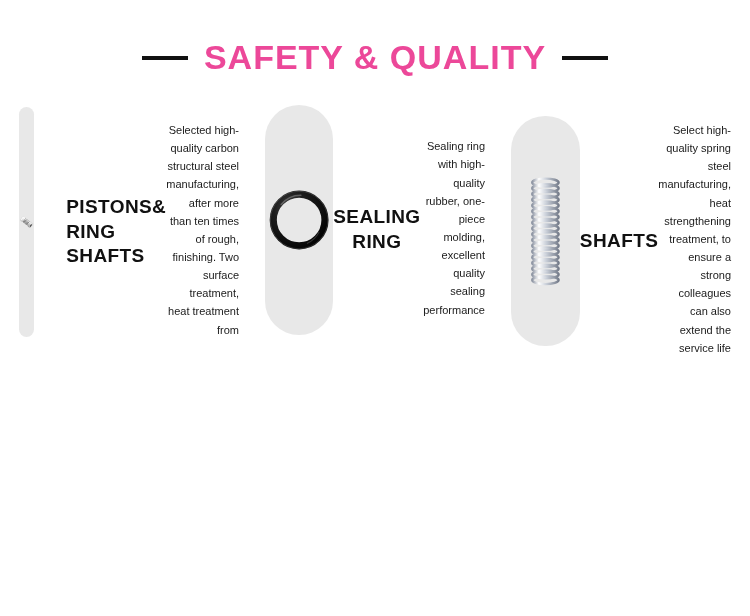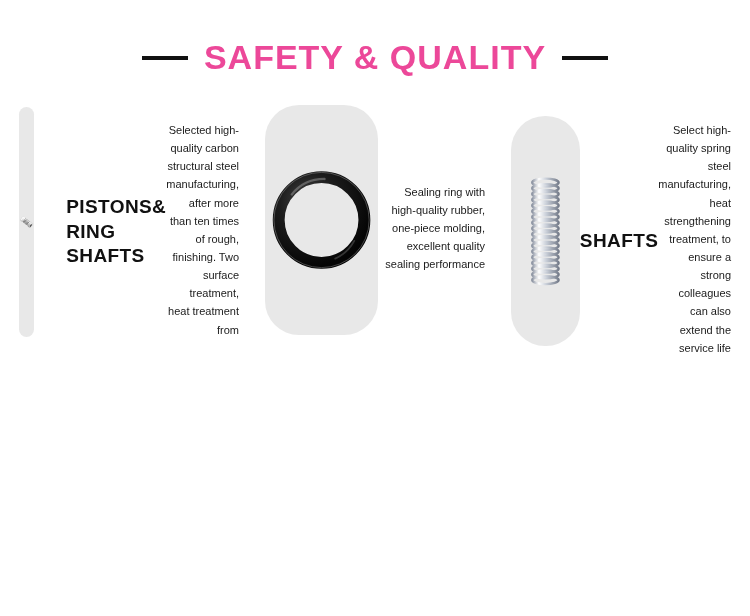--- a/index.html
+++ b/index.html
@@ -168,20 +168,21 @@
               <stop offset="45%" stop-color="#1d1d1d"></stop>
               <stop offset="100%" stop-color="#050505"></stop>
             </radialGradient>
           </defs>
           <circle cx="95" cy="95" r="72" fill="none" stroke="url(#ringShade)" stroke-width="20"></circle>
           <circle cx="95" cy="95" r="80" fill="none" stroke="#bfbfbf" stroke-width="1.2" opacity="0.5"></circle>
           <path d="M 45 52 A 70 70 0 0 1 100 26" fill="none" stroke="#8f8f8f" stroke-width="4" opacity="0.55" stroke-linecap="round"></path>
           <path d="M 150 130 A 70 70 0 0 1 118 160" fill="none" stroke="#777777" stroke-width="3" opacity="0.4" stroke-linecap="round"></path>
         </svg>
       </div>
+      <div class="card-title">SEALING RING</div>
       <div class="card-desc">Sealing ring with high-quality rubber, one-piece molding, excellent quality sealing performance</div>
     </div>
 
     <div class="card">
       <div class="thumb">
         <svg width="120" height="215" viewBox="0 0 120 215">
           <defs>
             <linearGradient id="coilGrad" x1="0" y1="0" x2="1" y2="0">
               <stop offset="0%" stop-color="#8e95a3"></stop>
               <stop offset="25%" stop-color="#ffffff"></stop>

